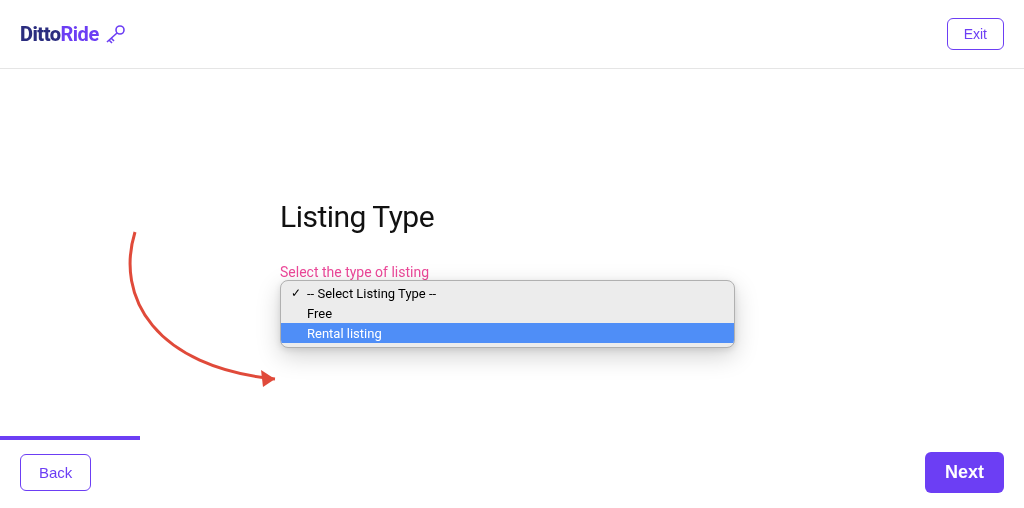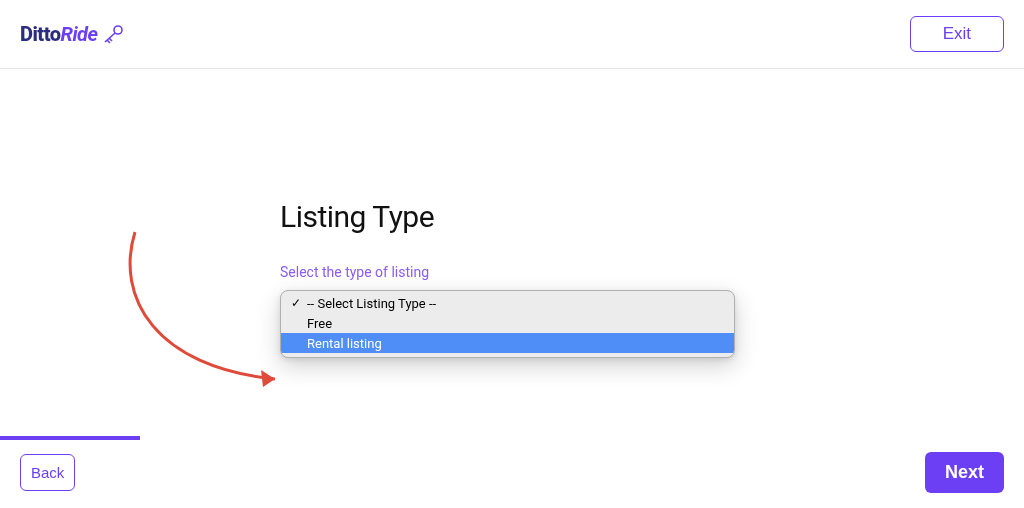--- a/index.html
+++ b/index.html
@@ -16,29 +16,29 @@
   .logo {
     display: flex;
     align-items: center;
     font-weight: 700;
     font-size: 20px;
     color: #1a1a6a;
     letter-spacing: -0.5px;
     text-align: right;
   }
   .logo .ditto { color: #2b2d7f; font-weight: 800; }
-  .logo .ride { color: #6c3ef4; font-style: italic; font-weight: 700; }
+  .logo .ride { color: #6c3ef4; font-weight: 700; }
   .logo-icon { margin-left: 4px; display: inline-flex; }
   .exit-btn {
     border: 1px solid #6c3ef4;
     color: #6c3ef4;
     background: #fff;
     border-radius: 6px;
-    padding: 7px 32px;
-    font-size: 17px;
+    padding: 7px 16px;
+    font-size: 14px;
     cursor: pointer;
   }
 
   .main {
     position: relative;
     width: 100%;
     height: 370px;
   }
 
   .instruction {
@@ -69,22 +69,21 @@
   }
   .form-title {
     font-size: 30px;
     font-weight: 400;
     color: #111;
     margin-bottom: 30px;
     letter-spacing: -0.5px;
   }
   .form-sub {
     font-size: 14px;
-    color: #8b5cf6;
-    margin-bottom: 10px;
+    color: #ec4899;
   }
 
   .select-wrapper {
     position: relative;
     width: 455px;
   }
   .dropdown {
     position: absolute;
     top: 0;
     left: 0;
@@ -139,21 +138,21 @@
     display: flex;
     align-items: center;
     justify-content: space-between;
     padding: 0 20px 12px 20px;
   }
   .back-btn {
     border: 1px solid #6c3ef4;
     color: #6c3ef4;
     background: #fff;
     border-radius: 6px;
-    padding: 9px 10px;
+    padding: 9px 18px;
     font-size: 15px;
     cursor: pointer;
   }
   .next-btn {
     border: none;
     background: #6c3ef4;
     color: #fff;
     border-radius: 6px;
     padding: 10px 20px;
     font-size: 18px;

